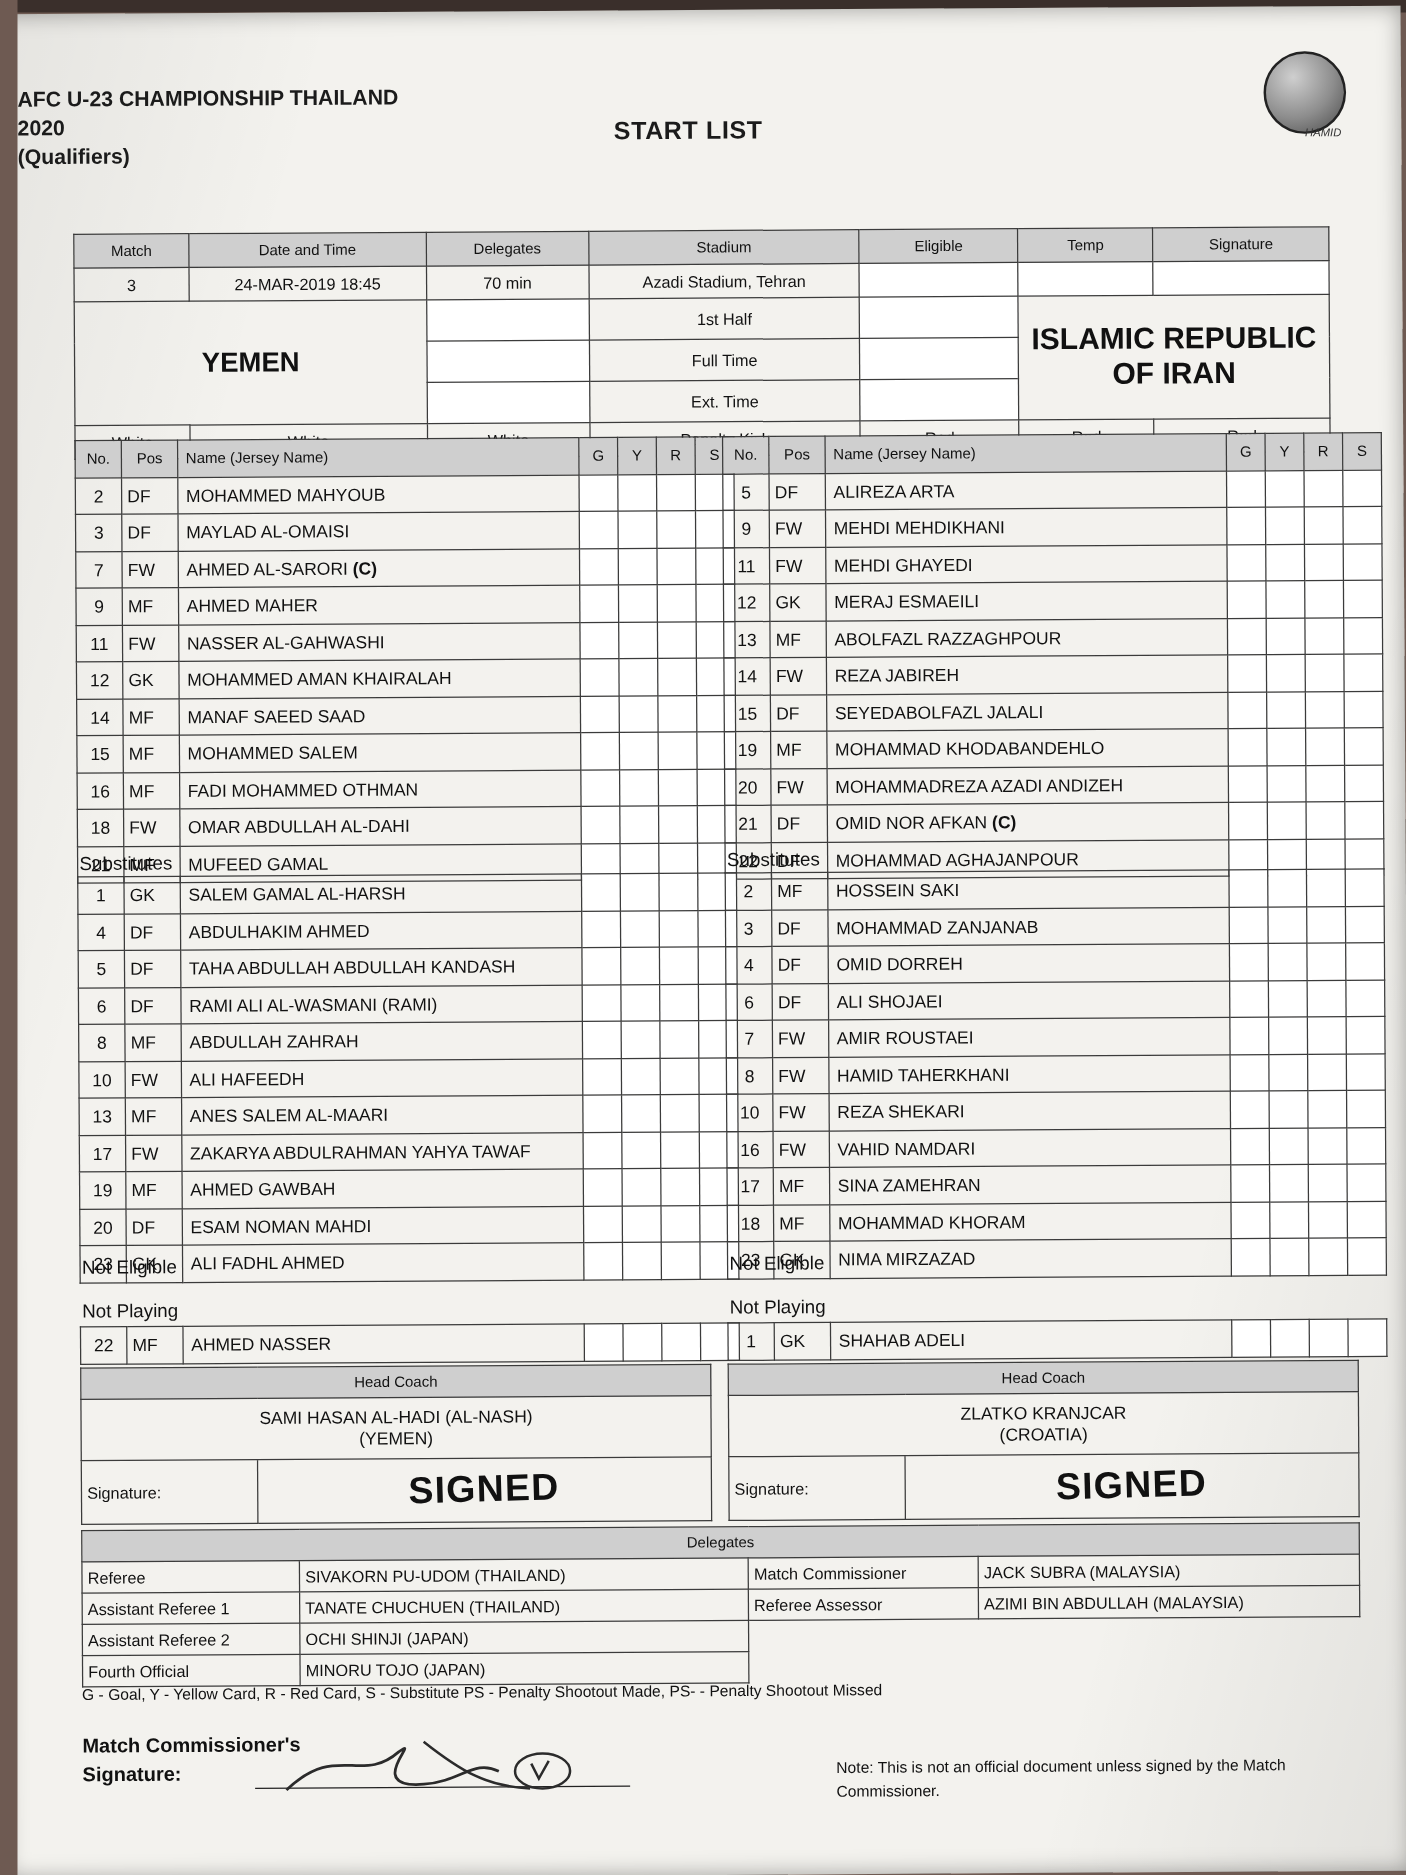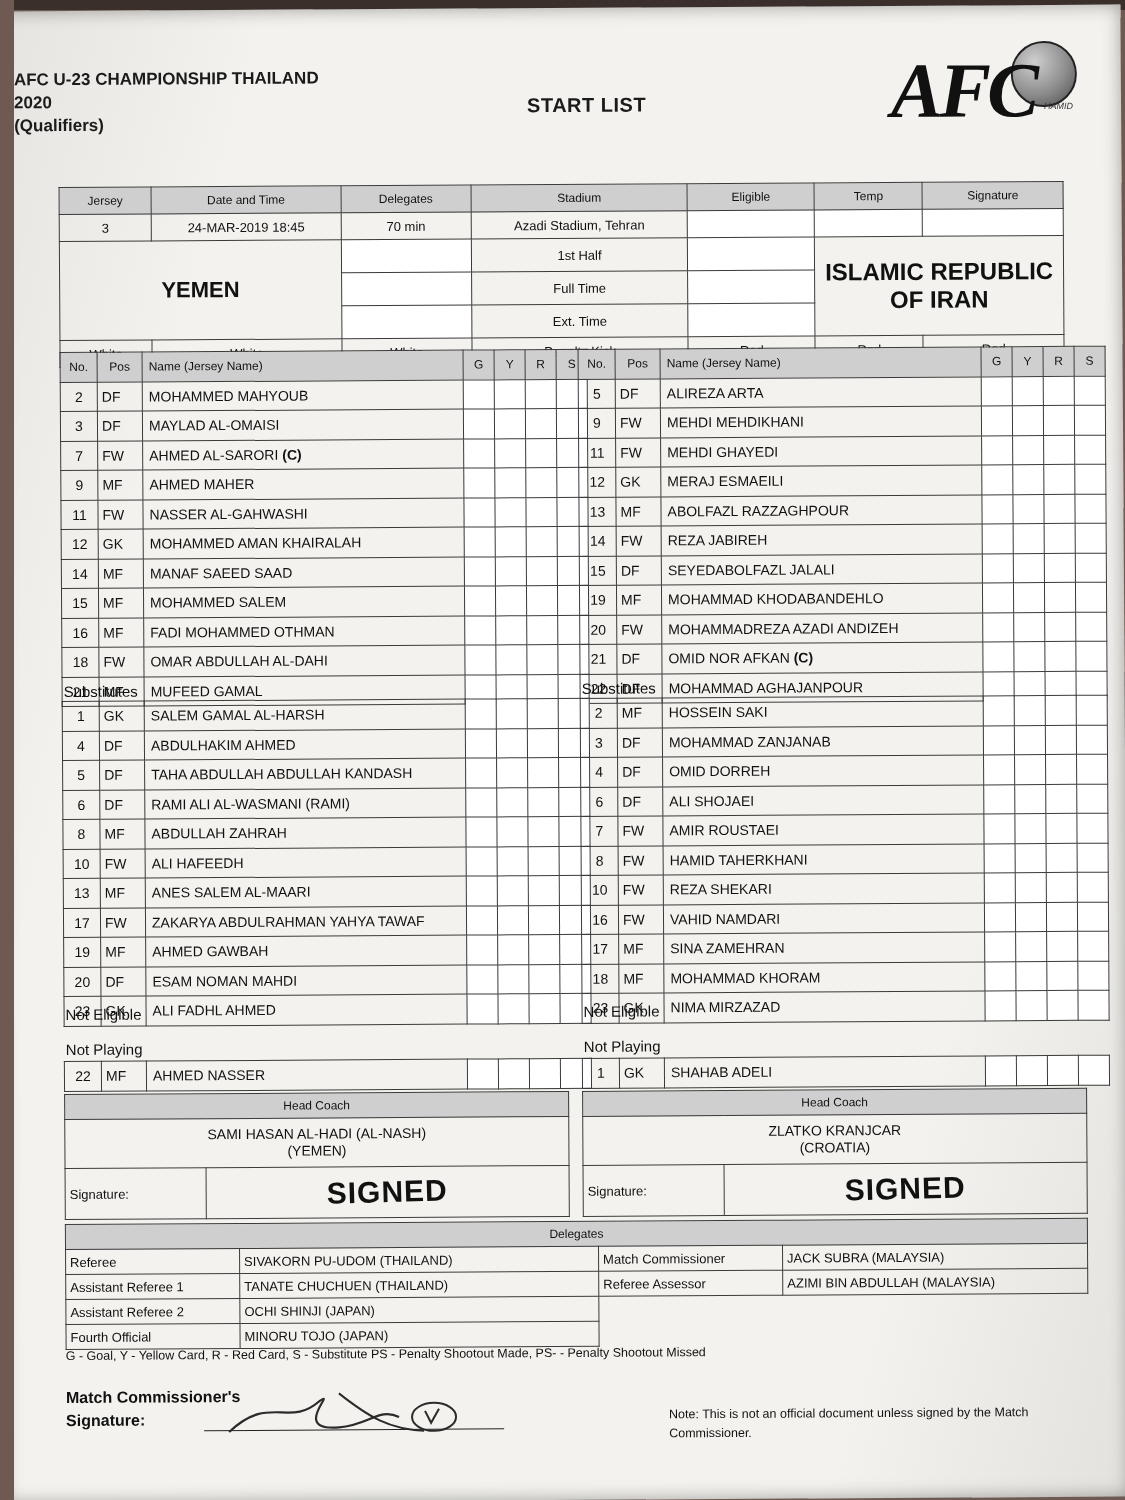--- a/index.html
+++ b/index.html
@@ -22,21 +22,21 @@
   #sheet:before{
     content:"";position:absolute;inset:0;
     background:linear-gradient(105deg, rgba(0,0,0,.06) 0%, rgba(0,0,0,0) 18%, rgba(0,0,0,0) 80%, rgba(0,0,0,.07) 100%);
     pointer-events:none;
   }
   .edge-top{position:absolute;left:0;top:0;width:1125px;height:10px;background:#3a2f2b;}
   .edge-left{position:absolute;left:0;top:0;width:14px;height:1500px;background:#6e5a52;}
 
   
   .hdr-title{position:absolute;left:18px;top:58px;width:420px;font-size:17px;font-weight:bold;line-height:1.35;color:#1b1b1b;}
-  .hdr-start{position:absolute;left:495px;top:86px;font-size:20px;font-weight:bold;letter-spacing:.5px;color:#1b1b1b;margin-left:36px;}
+  .hdr-start{position:absolute;left:495px;top:86px;font-size:20px;font-weight:bold;letter-spacing:.5px;color:#1b1b1b;}
   .afc-logo{position:absolute;right:40px;top:30px;width:190px;height:95px;}
   .afc-logo .txt{
     position:absolute;left:0;top:10px;
     font-family:"Liberation Serif", serif;
     font-size:78px;font-weight:bold;font-style:italic;letter-spacing:-4px;color:#111;
   }
   .afc-logo .ball{
     position:absolute;right:4px;top:6px;width:62px;height:62px;border-radius:50%;
     background:radial-gradient(circle at 35% 30%, #cfcfcf 0%, #8d8d8d 55%, #4a4a4a 100%);
     border:2px solid #222;
@@ -98,28 +98,27 @@
 
   <div class="hdr-title">
     <div>AFC U-23 CHAMPIONSHIP THAILAND</div>
     <div>2020</div>
     <div>(Qualifiers)</div>
   </div>
   <div class="hdr-start">START LIST</div>
 
   <div class="afc-logo">
     <div class="ball"></div>
-    <div class="txt">AFC</div>
     <div class="sub">HAMID</div>
   </div>
 
   <table class="abs" id="matchinfo">
     <tbody>
         <tr>
-      <td class="hd" style="width:88px">Jersey</td>
+      <td class="hd" style="width:88px">Match</td>
       <td class="hd" style="width:196px">Date and Time</td>
       <td class="hd" style="width:128px">Delegates</td>
       <td class="hd" style="width:224px">Stadium</td>
       <td class="hd" style="width:126px">Eligible</td>
       <td class="hd" style="width:105px">Temp</td>
       <td class="hd" style="width:138px">Signature</td>
     </tr>
     <tr>
       <td class="ctr">3</td>
       <td class="ctr">24-MAR-2019 18:45</td>

